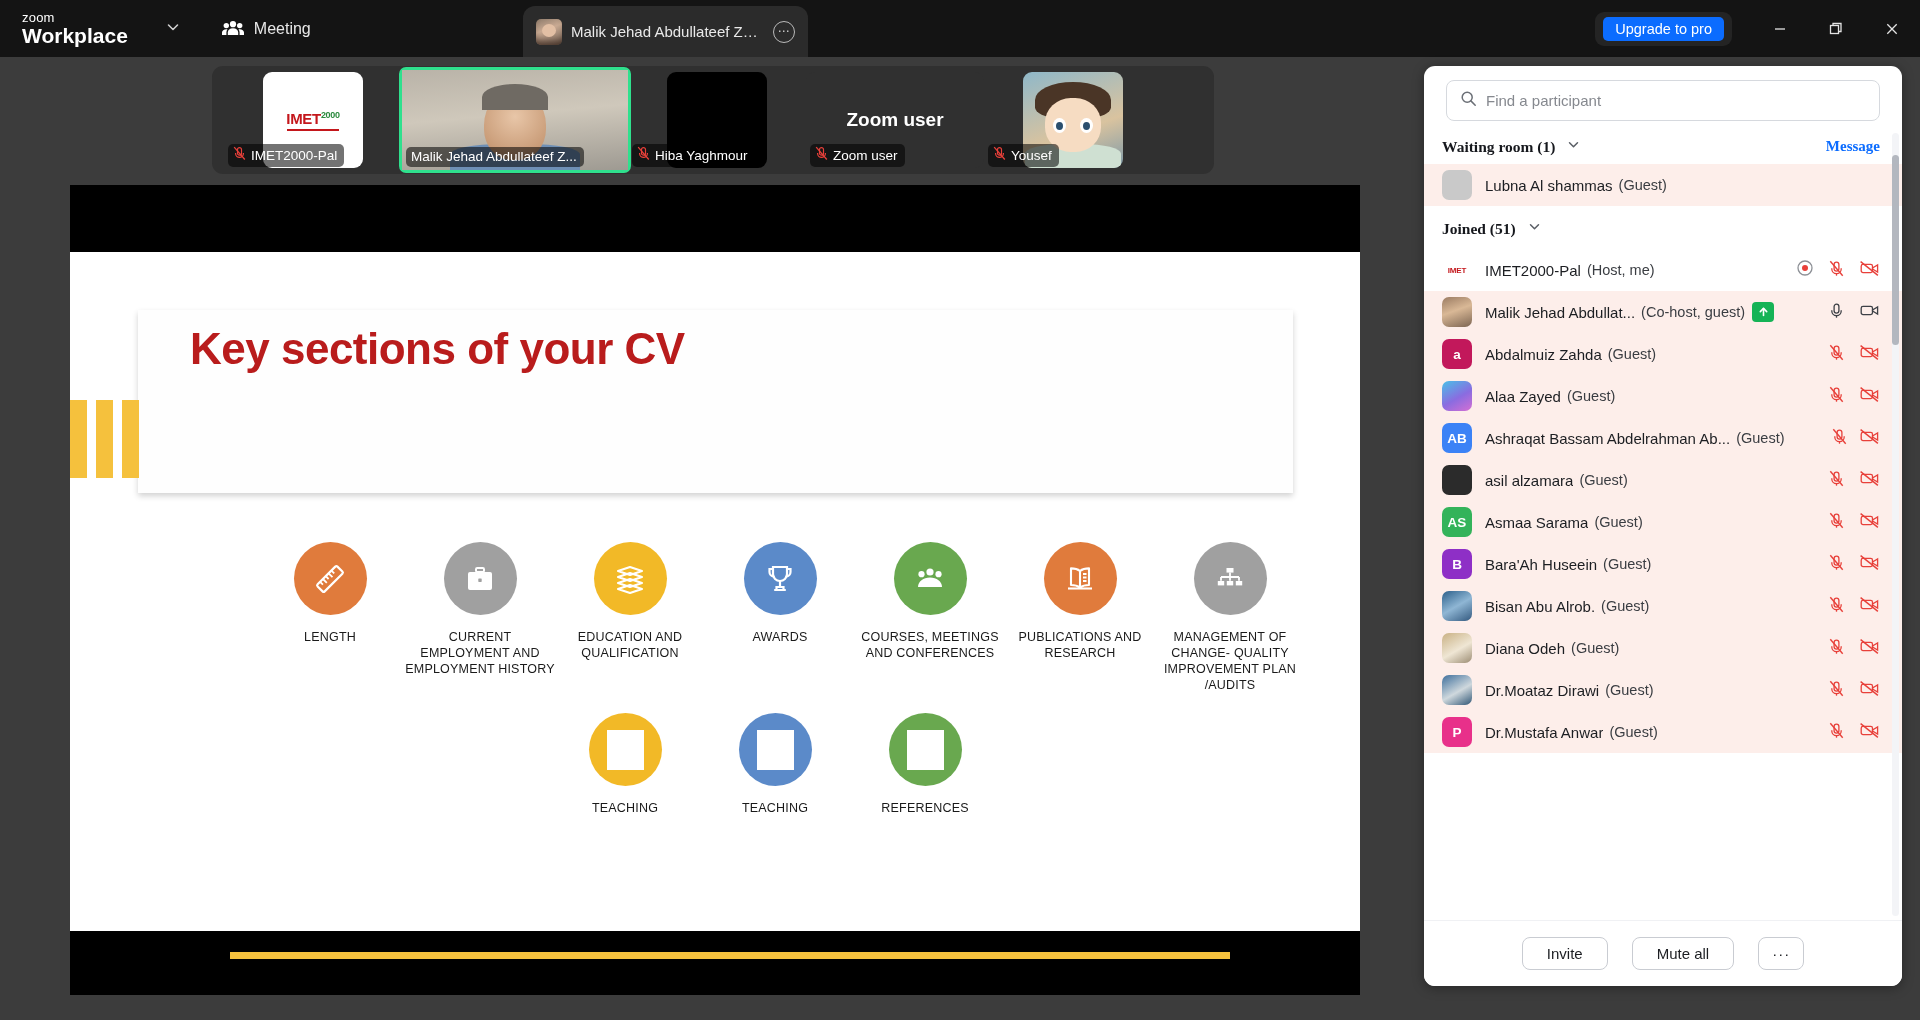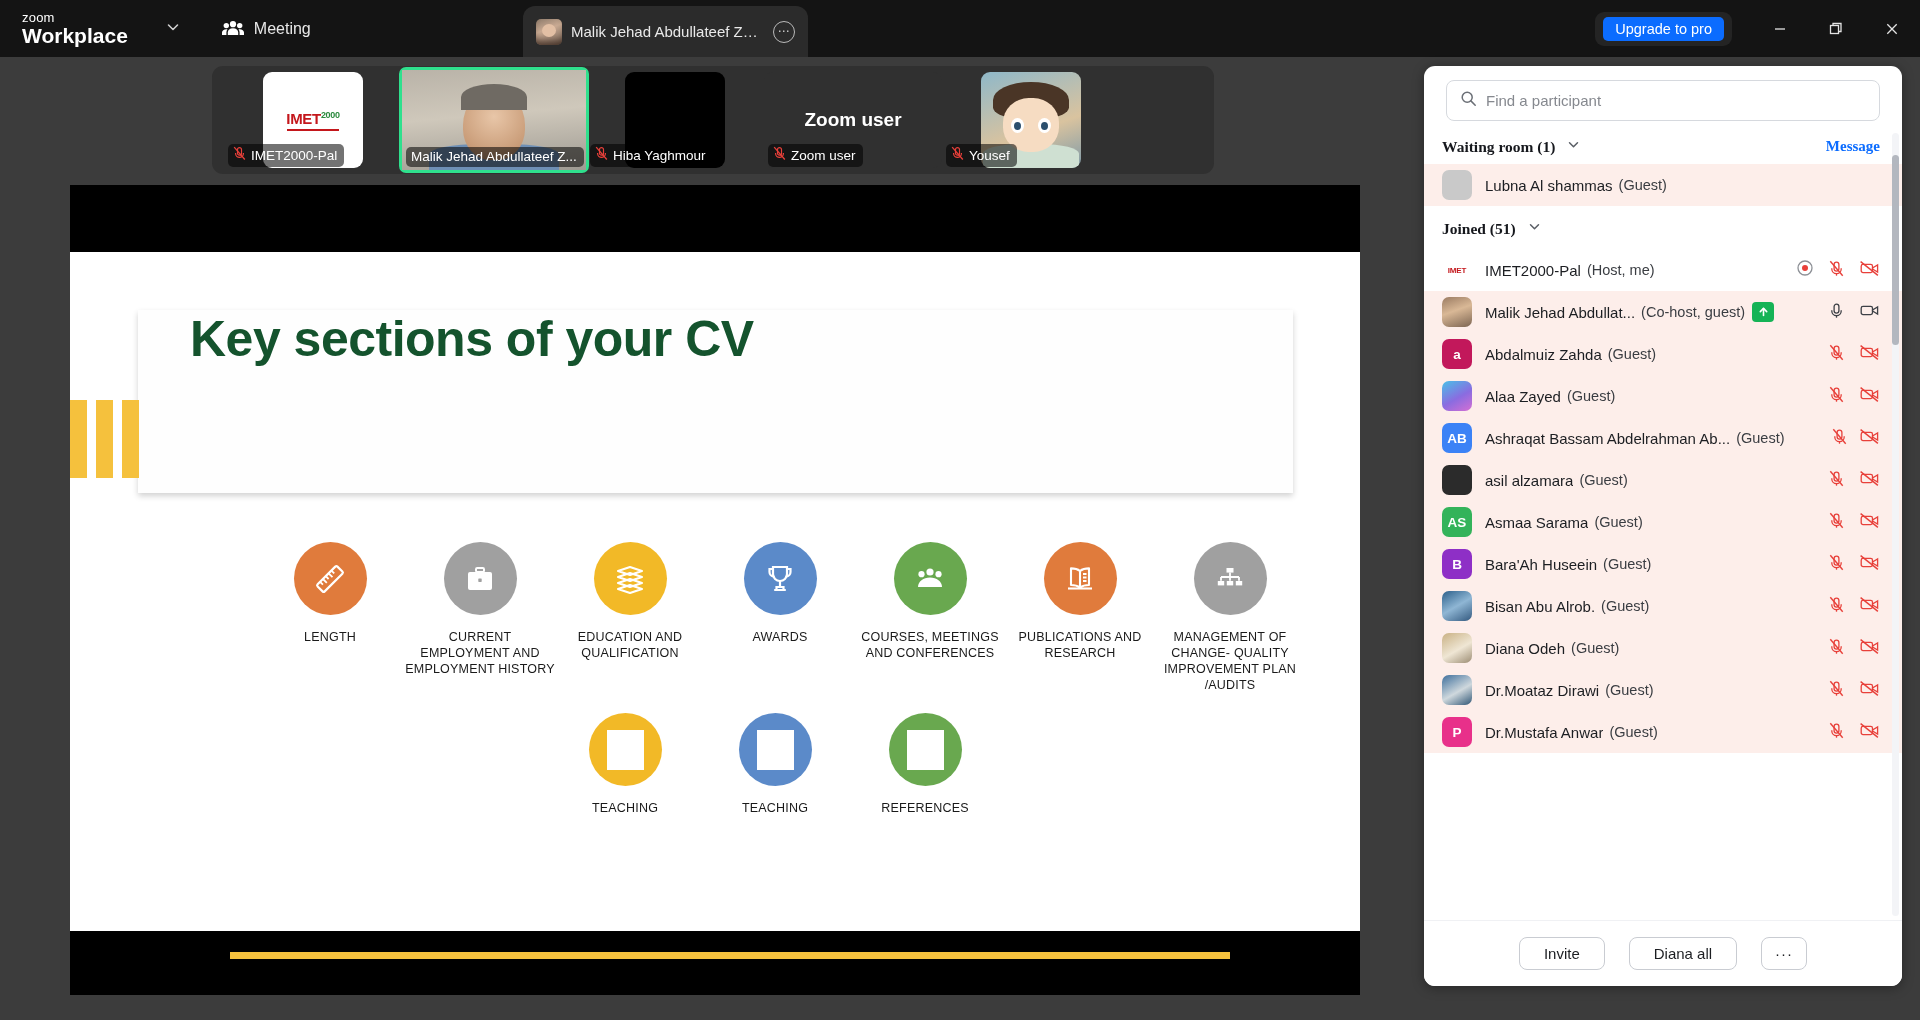--- a/index.html
+++ b/index.html
@@ -80,21 +80,21 @@
   }
   .thumb {
     position: relative; height: 100px; width: 178px; flex: 0 0 auto;
     display: flex; align-items: center; justify-content: center;
   }
   .thumb .vidbox {
     width: 100px; height: 96px; border-radius: 9px; overflow: hidden;
     display: flex; align-items: center; justify-content: center;
     position: relative;
   }
-  .thumb.active { outline: 3px solid #2fe08d; border-radius: 4px; width: 184px; }
+  .thumb.active { outline: 3px solid #2fe08d; border-radius: 4px; width: 226px; }
   .thumb.active .vidbox { width: 100%; height: 100%; border-radius: 0; }
 
   .tb-imet { background: #ffffff; }
   .tb-imet .logo-imet { font-size: 15px; font-weight: 800; color: #c4171c; letter-spacing:-.3px;}
   .tb-imet .logo-imet sup { color:#2b8a3e; font-size:9px; font-weight:800; }
   .tb-imet .logo-rule { width:52px; height:2px; background:#c4171c; margin:2px auto 0;}
 
   .tb-malik {
     background: linear-gradient(175deg,#b9b3a8 0%,#cfc8bb 45%,#9e9a92 100%);
   }
@@ -151,22 +151,22 @@
     background: #ffffff;
   }
   #title-card {
     position: absolute; left: 68px; top: 58px; width: 1155px; height: 183px;
     background: #fefefe;
     box-shadow: 0 3px 6px rgba(0,0,0,.18);
   }
   #title-bars { position: absolute; left: -68px; top: 90px; display: flex; gap: 9px; }
   #title-bars i { display:block; width: 17px; height: 78px; background: #f5c13d; }
   #slide-title {
-    position: absolute; left: 52px; top: 0;
-    font-size: 50px; font-weight: bold; color: #14532d;
+    position: absolute; left: 52px; top: 14px;
+    font-size: 44px; font-weight: bold; color: #b91c1c;
     font-family: "Liberation Sans", sans-serif;
     letter-spacing: -.5px;
   }
 
   .icon-grid { position: absolute; left: 0; top: 290px; width: 1290px; }
   .icon-row { display: flex; justify-content: flex-start; padding-left: 185px; }
   .icon-row.row2 { padding-left: 480px; margin-top: 20px; }
   .icon-cell { width: 150px; flex: 0 0 auto; text-align: center; }
   .circ {
     width: 73px; height: 73px; border-radius: 50%; margin: 0 auto;
@@ -835,16 +835,16 @@
       </span>
     </div>
 
     <div id="vscroll">
       <div id="vthumb"></div>
     </div>
   </div>
 
   <div id="panel-foot">
     <button class="fbtn">Invite</button>
-    <button class="fbtn">Diana all</button>
+    <button class="fbtn">Mute all</button>
     <button class="fbtn" id="more-btn">···</button>
   </div>
 </div>
 
 </body></html>

